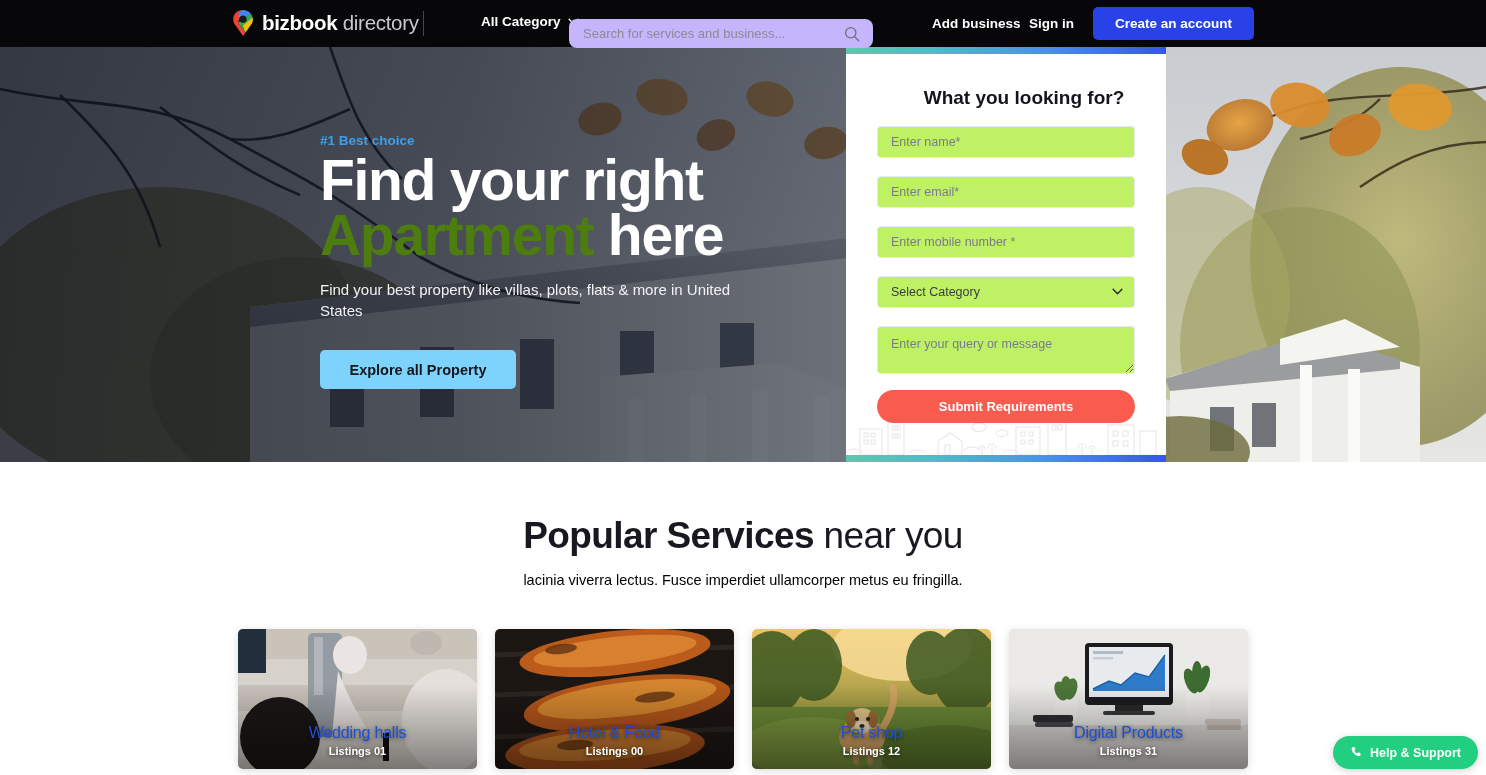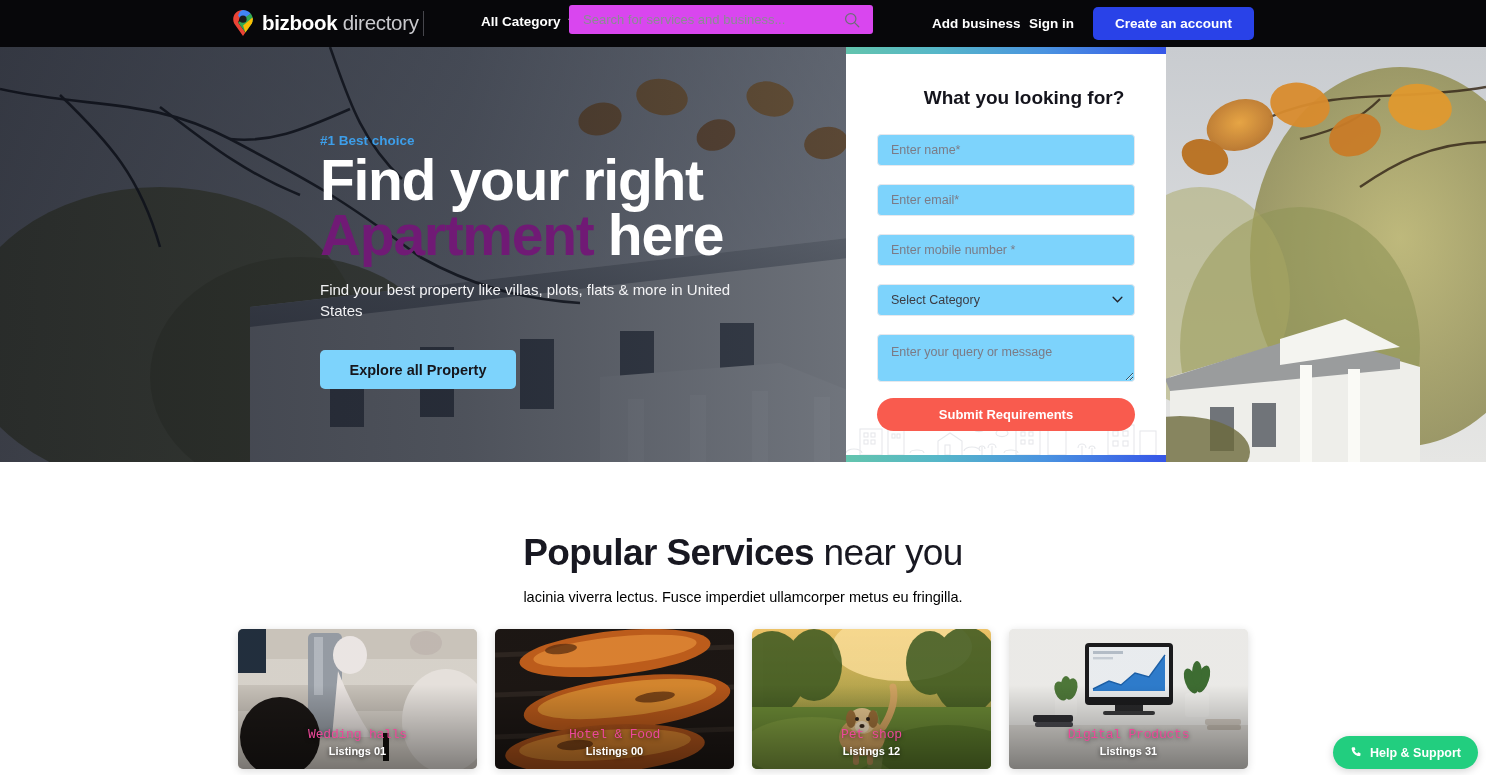--- a/index.html
+++ b/index.html
@@ -34,23 +34,23 @@
   }
   .cat-btn {
     position:absolute; left:440px; top:14px;
     display:flex; align-items:center; gap:7px;
     color:#ffffff; font-size:13.5px; font-weight:bold;
     cursor:pointer; white-space:nowrap;margin-left:41px;
   }
   .chev { width:11px; height:7px; display:block; }
 
   .searchbar {
-    position:absolute; left:569px; top:5px;
+    position:absolute; left:569px; top:19px;
     width:304px; height:29px;
-    background:#d946ef; border-radius:3px;
+    background:#c4b5fd; border-radius:8px;
     display:flex; align-items:center;
   }
   .searchbar input {
     flex:1; border:none; outline:none; background:transparent;
     font-family:"Liberation Sans", sans-serif;
     font-size:13px; color:#3b3b43;
     padding:0 10px 0 14px;
   }
   .searchbar input::placeholder { color:#8b8b93; }
   .search-icon { width:16px; height:16px; margin-right:13px; display:block; flex:0 0 auto; }
@@ -81,21 +81,21 @@
   .hero-overlay {
     position:absolute; top:0; left:0; width:846px; height:415px;
     background:linear-gradient(90deg, rgba(10,14,26,.78) 0%, rgba(12,18,32,.70) 55%, rgba(18,26,42,.58) 100%);
   }
   .hero-content { position:absolute; left:320px; top:86px; width:520px; }
   .eyebrow { color:#3d9ee9; font-size:13.5px; font-weight:bold; margin-bottom:5px; }
   .hero-h1 {
     font-size:57px; line-height:55px; font-weight:bold;
     color:#ffffff; letter-spacing:-1.3px;
   }
-  .hero-h1 .hl { color:#701a75; }
+  .hero-h1 .hl { color:#4d7c0f; }
   .hero-sub {
     margin-top:16px; font-size:15px; line-height:21px;
     color:#f2f2f4; max-width:445px;
   }
   .hero-btn {
     margin-top:29px; width:196px; height:39px;
     background:#7dd3fc; border:none; border-radius:5px;
     font-family:"Liberation Sans", sans-serif;
     font-size:14.5px; font-weight:bold; color:#16161c;
     cursor:pointer;
@@ -114,23 +114,23 @@
   .strip-top { top:0; }
   .strip-bottom { bottom:0; }
   .skyline { position:absolute; left:0; bottom:7px; width:320px; height:42px; opacity:.85; }
   .form-title {
     position:absolute; top:40px; left:0; width:320px;
     text-align:center; font-size:19px; font-weight:bold; color:#14141c;padding-left:36px;
   }
   .fields { position:absolute; left:31px; top:79px; width:258px; }
   .fld {
     width:258px; height:32px; margin-bottom:18px;
-    background:#7dd3fc; border:1px solid #e6e8ed; border-radius:4px;
+    background:#bef264; border:1px solid #e6e8ed; border-radius:4px;
     font-family:"Liberation Sans", sans-serif; font-size:12.5px;
-    color:#3b3b43; padding:0 13px; outline:none; display:block;margin-top:8px;
+    color:#3b3b43; padding:0 13px; outline:none; display:block;
   }
   .fld::placeholder { color:#7b7b86; }
   select.fld {
     appearance:none; -webkit-appearance:none;
     background-image:none; cursor:pointer; color:#3b3b43;
   }
   .sel-wrap { position:relative; }
   .sel-chev {
     position:absolute; right:12px; top:12px;
     width:11px; height:7px; pointer-events:none; display:block;
@@ -142,21 +142,21 @@
   .submit-btn {
     width:258px; height:33px; border:none; border-radius:19px;
     background:#f95b4e; color:#ffffff;
     font-family:"Liberation Sans", sans-serif;
     font-size:13px; font-weight:bold; cursor:pointer; display:block;
   }
 
   
   .services { position:absolute; top:462px; left:0; width:1486px; height:313px; background:#ffffff; }
   .sec-title {
-    margin-top:70px; text-align:center;
+    margin-top:53px; text-align:center;
     font-size:37px; color:#181821; letter-spacing:-0.6px;
   }
   .sec-title b { font-weight:bold; }
   .sec-title span { font-weight:400; }
   .sec-sub { margin-top:15px; text-align:center; font-size:14.5px; color:#000000; }
 
   .cards {
     position:absolute; top:167px; left:238px;
     display:flex; gap:18px;
   }
@@ -166,23 +166,22 @@
     box-shadow:0 2px 9px rgba(0,0,0,.14);
     cursor:pointer; flex:0 0 auto;
   }
   .card-img { position:absolute; inset:0; }
   .card-shade {
     position:absolute; inset:0;
     background:linear-gradient(180deg, rgba(0,0,0,.03) 40%, rgba(0,0,0,.45) 100%);
   }
   .card-cap { position:absolute; left:0; bottom:12px; width:100%; text-align:center; }
   .card-name {
-    font-size:13px; color:#ec4899; letter-spacing:-0.2px;
+    font-size:16px; color:#1d4ed8; letter-spacing:-0.2px;
     text-shadow:0 1px 4px rgba(0,0,0,.6);
-    font-family:Liberation Mono, monospace;
   }
   .card-count {
     margin-top:3px; font-size:11px; font-weight:bold; color:#ffffff;
     text-shadow:0 1px 4px rgba(0,0,0,.7);
   }
 
   
   .help-fab {
     position:absolute; left:1333px; top:736px;
     height:33px; padding:0 17px;

